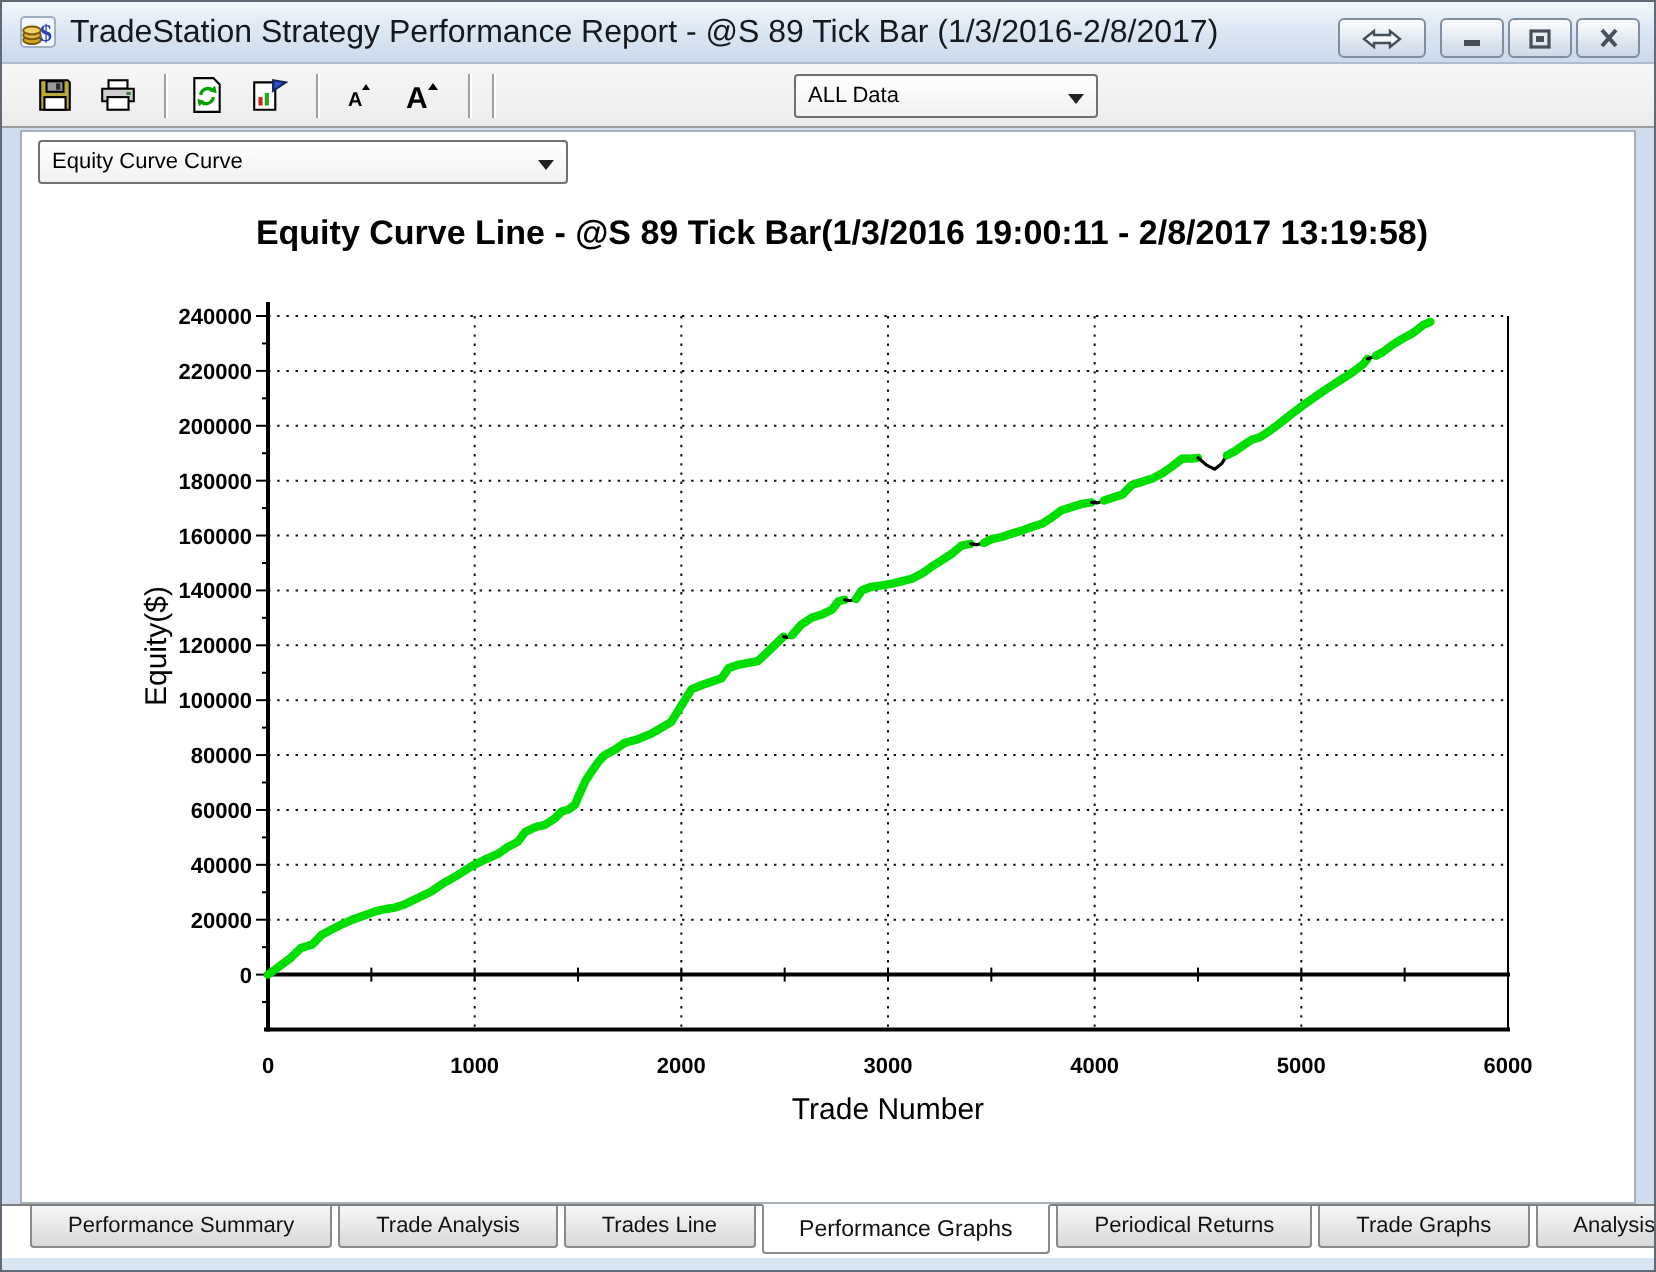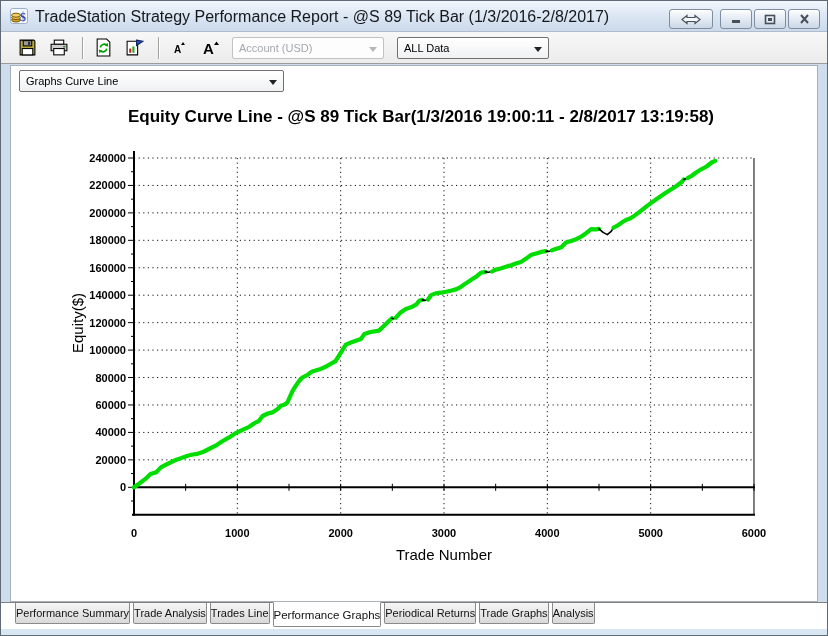--- a/index.html
+++ b/index.html
@@ -35,21 +35,21 @@
     font-size:17px;font-weight:bold;color:#000;}
   .chart-svg{position:absolute;left:0;top:100px;width:828px;height:470px;}
   .tick-label{font:bold 11px "Liberation Sans",sans-serif;fill:#000;}
   .axis-title{font:15px "Liberation Sans",sans-serif;fill:#000;}
   .gridline{stroke:#111;stroke-width:1;stroke-dasharray:1.2 3.4;}
   .axisline{stroke:#000;stroke-width:2;}
   .axisthin{stroke:#000;stroke-width:1;}
   
   .tabbar{position:absolute;left:0;right:0;top:601px;height:27px;background:#fff;
     border-top:1px solid #7f7f7f;display:flex;padding-left:14px;gap:3px;align-items:flex-start;}
-  .tab{height:21px;line-height:21px;padding:0 0;font-size:11px;color:#111;white-space:nowrap;
+  .tab{height:21px;line-height:21px;padding:0 18px;font-size:11px;color:#111;white-space:nowrap;
     background:linear-gradient(#f6f6f6,#d9d9d9);border:1px solid #8a8a8a;border-top:none;
     border-radius:0 0 2px 2px;box-sizing:border-box;}
   .tab.active{height:25px;line-height:24px;background:#fff;position:relative;top:-1px;
     border-top:1px solid #fff;font-size:11.5px;z-index:2;}
   .bottomstrip{position:absolute;left:0;right:0;bottom:0;height:6px;background:#d9e6f4;}
 </style>
 </head>
 <body>
 
 <div class="window">
@@ -154,34 +154,30 @@
           <span style="display:flex">
             <svg width="20" height="18" viewBox="0 0 20 18">
               <text x="2" y="15" font-size="15" font-weight="bold" fill="#000" font-family="Liberation Sans,sans-serif">A</text>
               <polygon points="13,6 18,6 15.5,2.5" fill="#000"></polygon>
             </svg>
           </span>
         </span>
         <span class="tb-sep"></span>
         <span class="tb-sep"></span>
       </span>
-    <div class="combo combo-account disabled">
-      <span>Account (USD)</span>
-      <span class="arrow"></span>
-    </div>
     <div class="combo combo-range">
       <span>ALL Data</span>
       <span class="arrow"></span>
     </div>
   </div>
 
   <div class="content"></div>
 
   <div class="combo combo-graph">
-    <span>Graphs Curve Line</span>
+    <span>Equity Curve Curve</span>
     <span class="arrow"></span>
   </div>
 
   <div class="chart-title">Equity Curve Line - @S 89 Tick Bar(1/3/2016 19:00:11 - 2/8/2017 13:19:58)</div>
 
   <svg class="chart-svg" id="chart-svg" viewBox="0 0 828 470">
       <line x1="133" x2="752.9979999999999" y1="358.85833333333335" y2="358.85833333333335" class="gridline"></line>
       <line x1="133" x2="752.9979999999999" y1="331.4166666666667" y2="331.4166666666667" class="gridline"></line>
       <line x1="133" x2="752.9979999999999" y1="303.975" y2="303.975" class="gridline"></line>
       <line x1="133" x2="752.9979999999999" y1="276.5333333333333" y2="276.5333333333333" class="gridline"></line>

